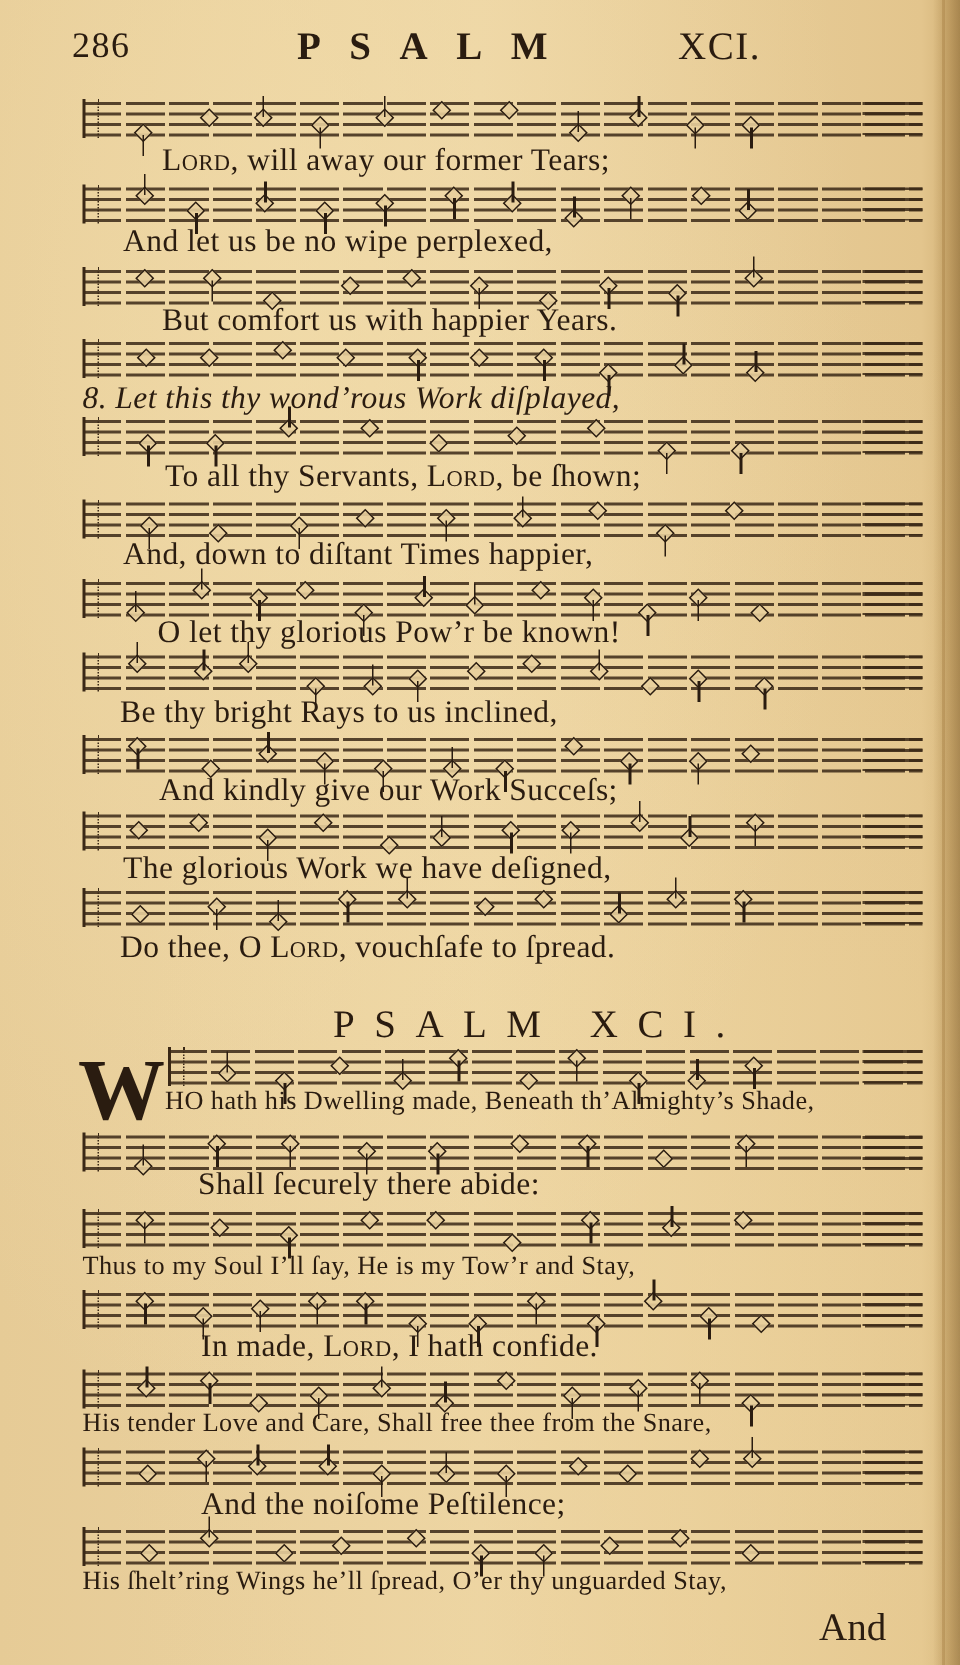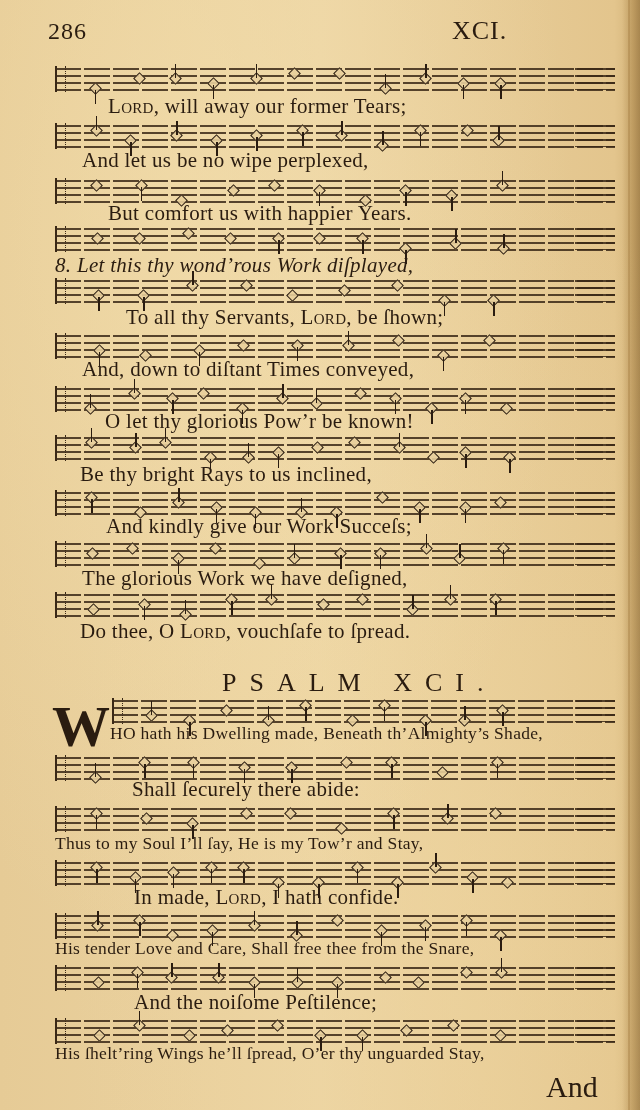--- a/index.html
+++ b/index.html
@@ -32,30 +32,31 @@
     background: repeating-linear-gradient(180deg, #3a2816 0 2px, rgba(0,0,0,0) 2px 7px); opacity: 0.85; }
   .note { position: absolute; width: 7px; height: 7px; border: 1.5px solid #2a1c10; transform: rotate(45deg); background: rgba(232,207,156,0.9); }
   .stem { position: absolute; width: 1.5px; height: 14px; background: #2a1c10; }
 
   .lyric { position: absolute; font-size: 21px; white-space: nowrap; letter-spacing: 0.3px; }
   .lyric.small { font-size: 17.5px; }
   .sc { font-variant: small-caps; }
 
   .psalm-heading { position: absolute; top: 668px; left: 222px; font-size: 26px; letter-spacing: 13px; }
   .drop-cap { position: absolute; left: 52px; top: 698px; font-size: 58px; line-height: 58px; font-weight: bold; }
-  .catchword { position: absolute; left: 546px; top: 1070px; font-size: 30px; }
+  .catchword { position: absolute; left: 546px; top: 1070px; font-size: 26px; }
 </style>
 </head>
 <body>
 
 <div class="gutter"></div>
 <div class="gutter-line"></div>
 
 <div class="running-head">
   <span class="page-number">286</span>
+  <span class="running-title">PSALM</span>
   <span class="running-psalm">XCI.</span>
 </div>
 
 <div id="staves">
     <div class="staff" style="top: 68px;">
       <div class="line l1"></div>
       <div class="line l2"></div>
       <div class="line l3"></div>
       <div class="line l4"></div>
       <div class="clef"></div>
@@ -511,22 +512,22 @@
       <div class="note" style="left: 347.142px; top: 6px;"></div>
       <div class="note" style="left: 393.566px; top: 1px;"></div>
       <div class="note" style="left: 440.801px; top: 11px;"></div>
     </div>
   </div>
 
 <div class="lyric" style="left:108px;top:94px;"><span></span><span class="sc">Lord</span><span>, will away our former Tears;</span></div>
 <div class="lyric" style="left:82px;top:148px;">And let us be no wipe perplexed,</div>
 <div class="lyric" style="left:108px;top:201px;">But comfort us with happier Years.</div>
 <div class="lyric" style="left:55px;top:253px;font-style:italic;">8. Let this thy wond’rous Work diſplayed,</div>
-<div class="lyric" style="left:110px;top:305px;margin-left:16px;"><span>To all thy Servants, </span><span class="sc">Lord</span><span>, be ſhown;</span></div>
-<div class="lyric" style="left:82px;top:357px;">And, down to diſtant Times conveyed,</div>
+<div class="lyric" style="left:110px;top:305px;"><span>To all thy Servants, </span><span class="sc">Lord</span><span>, be ſhown;</span></div>
+<div class="lyric" style="left:82px;top:357px;">And, down to diſtant Times happier,</div>
 <div class="lyric" style="left:105px;top:409px;">O let thy glorious Pow’r be known!</div>
 <div class="lyric" style="left:80px;top:462px;">Be thy bright Rays to us inclined,</div>
 <div class="lyric" style="left:106px;top:514px;">And kindly give our Work Succeſs;</div>
 <div class="lyric" style="left:82px;top:566px;">The glorious Work we have deſigned,</div>
 <div class="lyric" style="left:80px;top:619px;"><span>Do thee, O </span><span class="sc">Lord</span><span>, vouchſafe to ſpread.</span></div>
 
 <div class="psalm-heading">PSALM XCI.</div>
 <div class="drop-cap">W</div>
 
 <div class="lyric small" style="left:110px;top:723px;">HO hath his Dwelling made, Beneath th’Almighty’s Shade,</div>

